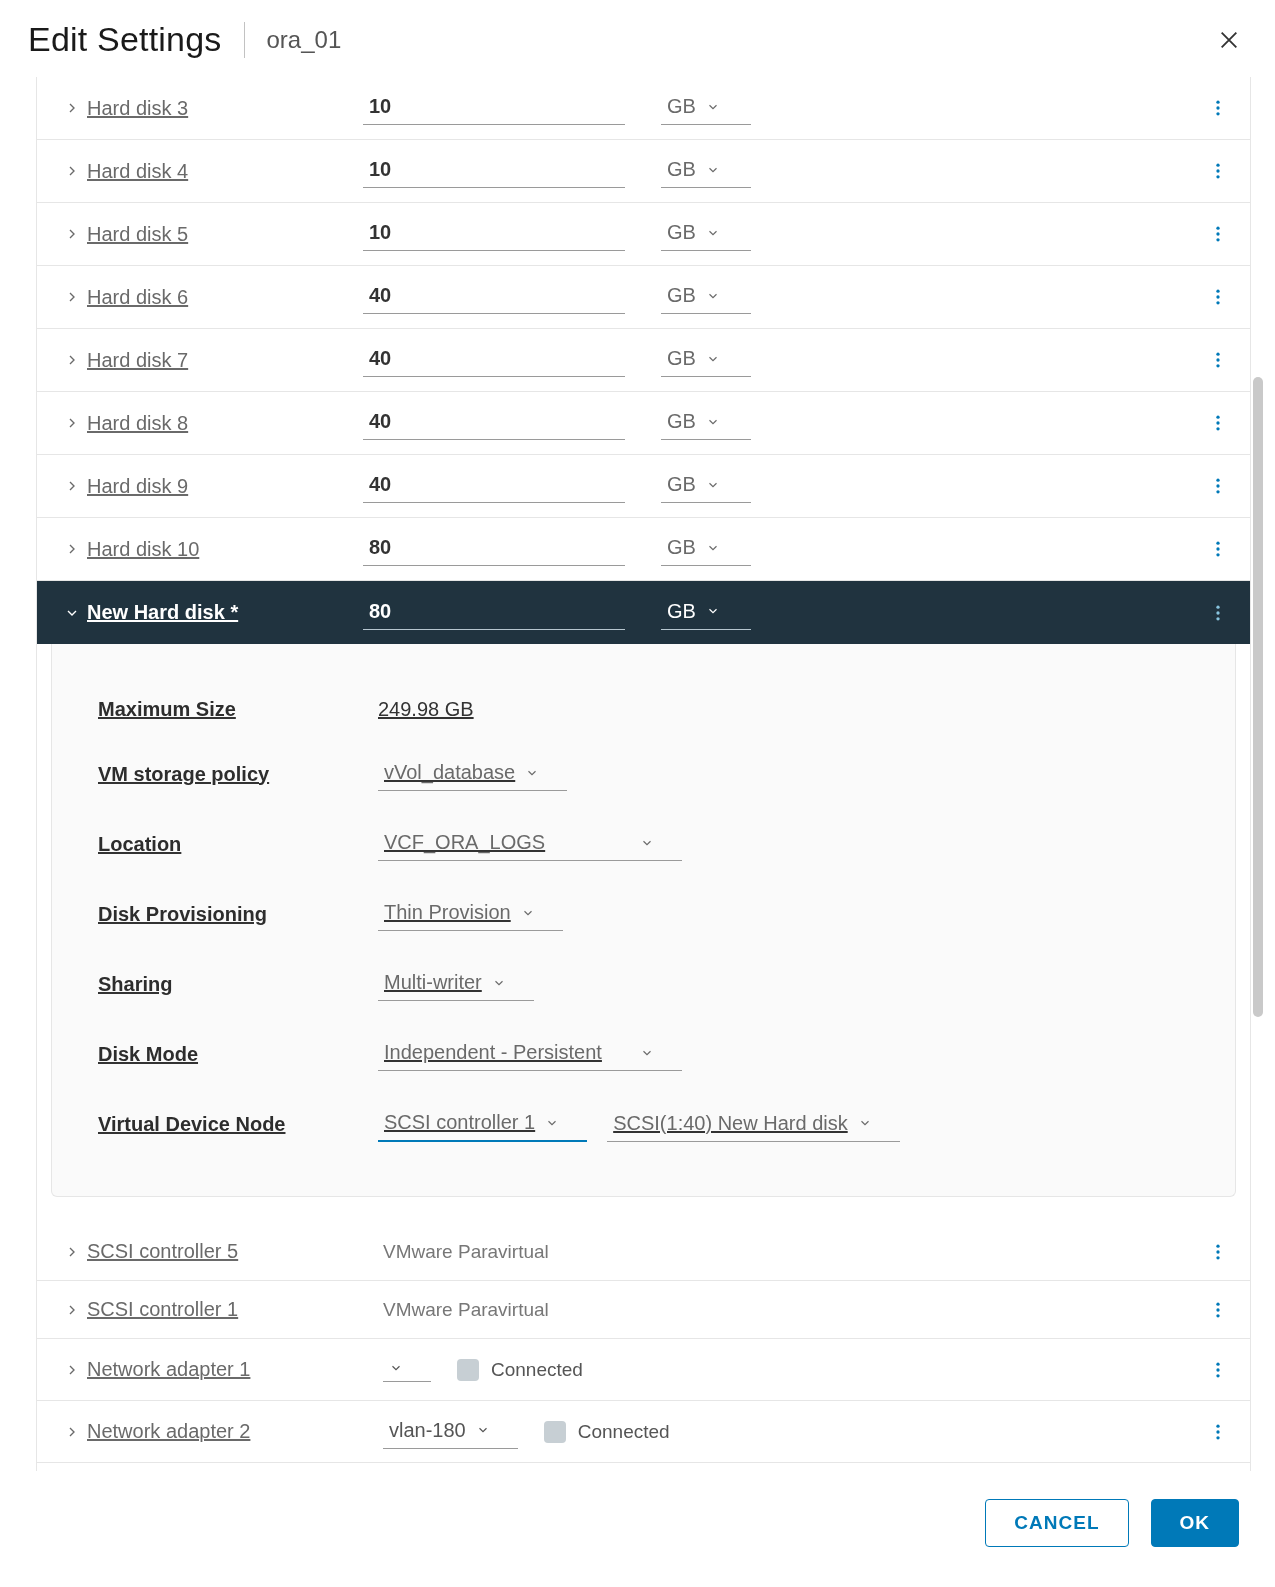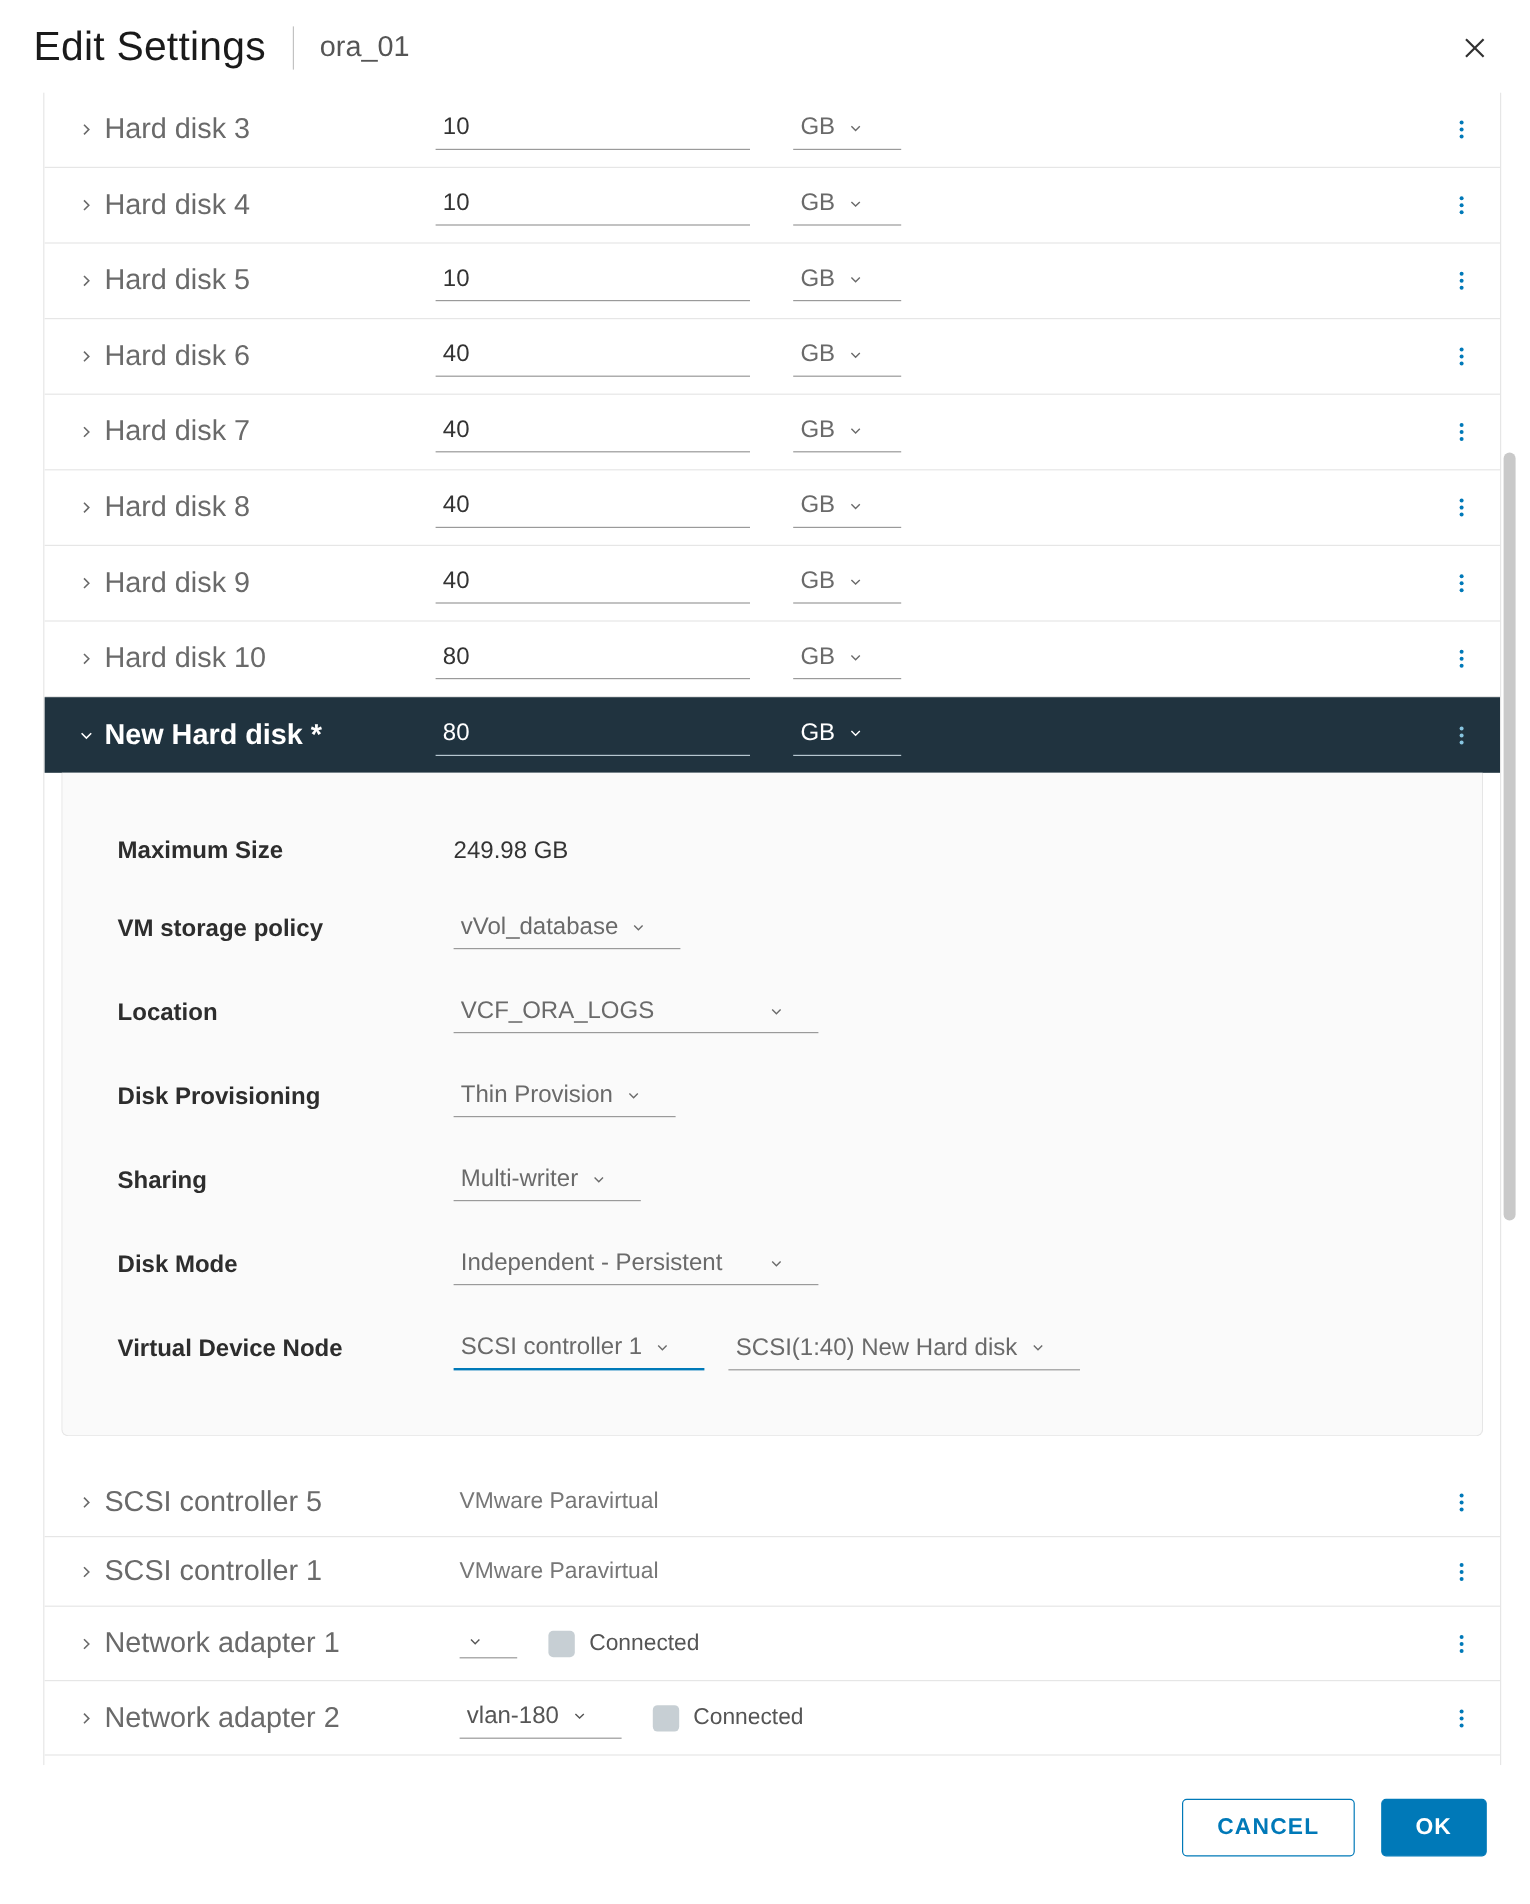--- a/index.html
+++ b/index.html
@@ -97,26 +97,27 @@
     width: 18px;
     height: 18px;
     display: inline-flex;
     align-items: center;
     justify-content: center;
     margin-right: 6px;
     color: #6a6a6a;
   }
   .row.dark .chev { color: #fff; }
   .row .label {
-    font-size: 24px;
+    font-size: 20px;
     color: #6a6a6a;
     font-weight: 400;
     width: 300px;
     display: inline-flex;
     align-items: center;
+    text-decoration: underline;
   }
   .row.dark .label { color: #fff; font-weight: 600; }
   .row .controls {
     flex: 1;
     display: flex;
     align-items: center;
     gap: 36px;
   }
   .row .kebab {
     width: 24px;
@@ -132,20 +133,21 @@
   
   .uline-input {
     border: none;
     border-bottom: 1px solid #9a9a9a;
     background: transparent;
     font-size: 20px;
     padding: 4px 6px 6px 6px;
     outline: none;
     width: 250px;
     color: #333;
+    font-weight: bold;
   }
   .row.dark .uline-input {
     color: #fff;
     border-bottom-color: #b6c6cf;
   }
   .uline-select {
     border: none;
     border-bottom: 1px solid #9a9a9a;
     background: transparent;
     font-size: 20px;
@@ -166,20 +168,21 @@
   .uline-select.accent { border-bottom: 2px solid #0079b8; color:#6a6a6a; }
 
   
   .expanded-panel {
     background: #fafafa;
     border: 1px solid #e6e6e6;
     border-top: none;
     padding: 36px 10px 36px 0;
     margin: 0 14px 0 14px;
     border-radius: 0 0 6px 6px;
+    text-decoration: underline;
   }
   .expanded-panel .prow {
     display: flex;
     align-items: center;
     padding: 18px 10px 18px 46px;
   }
   .expanded-panel .plabel {
     width: 280px;
     font-size: 20px;
     font-weight: 600;

